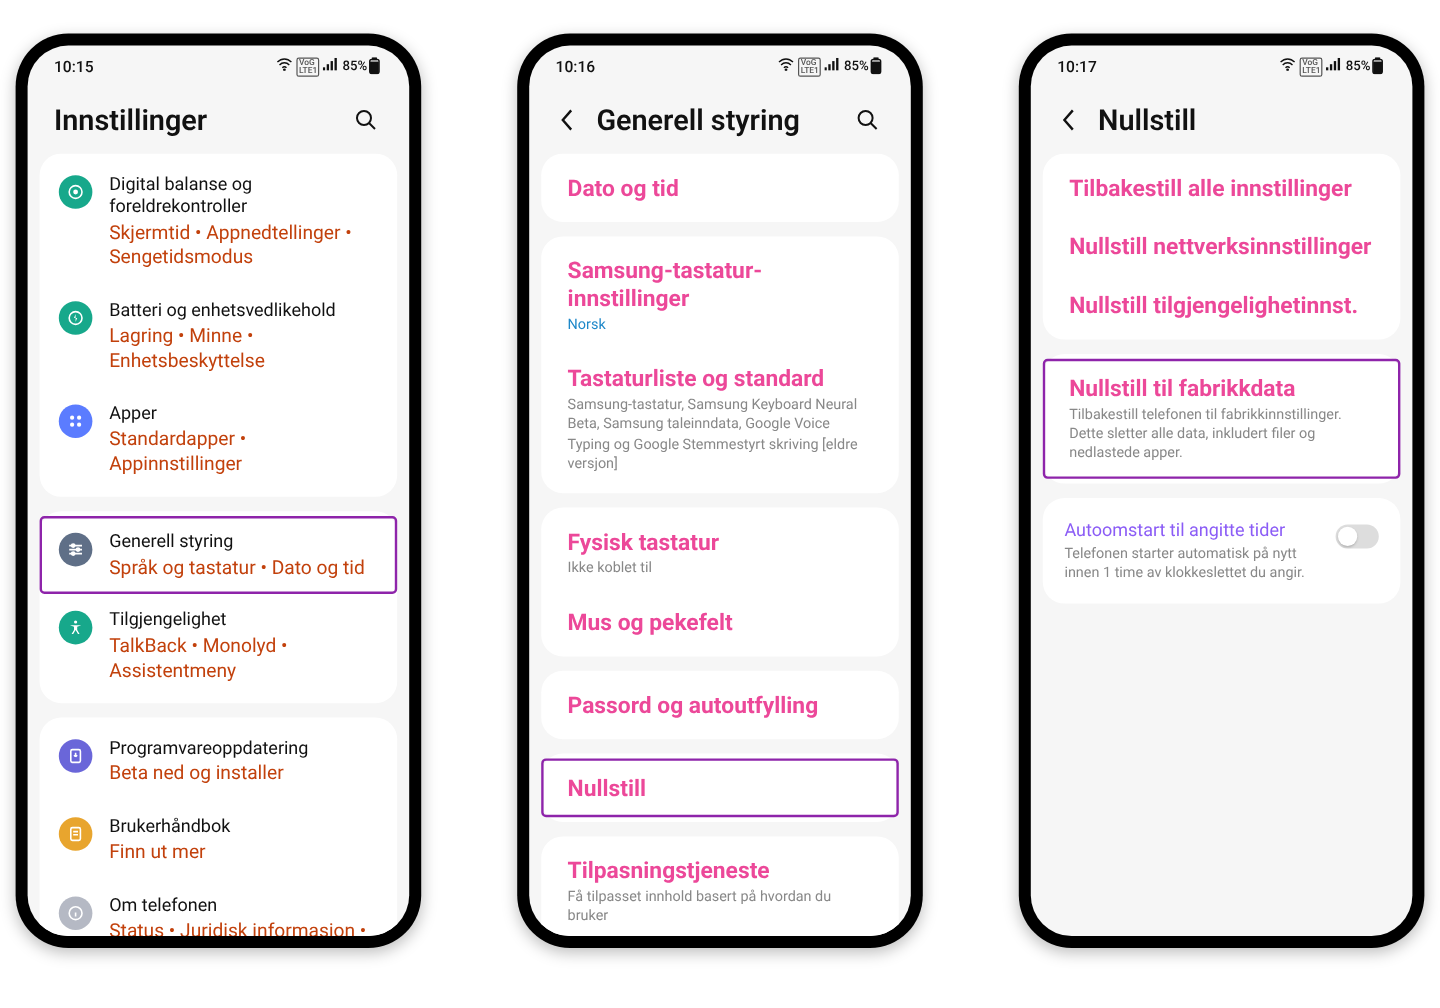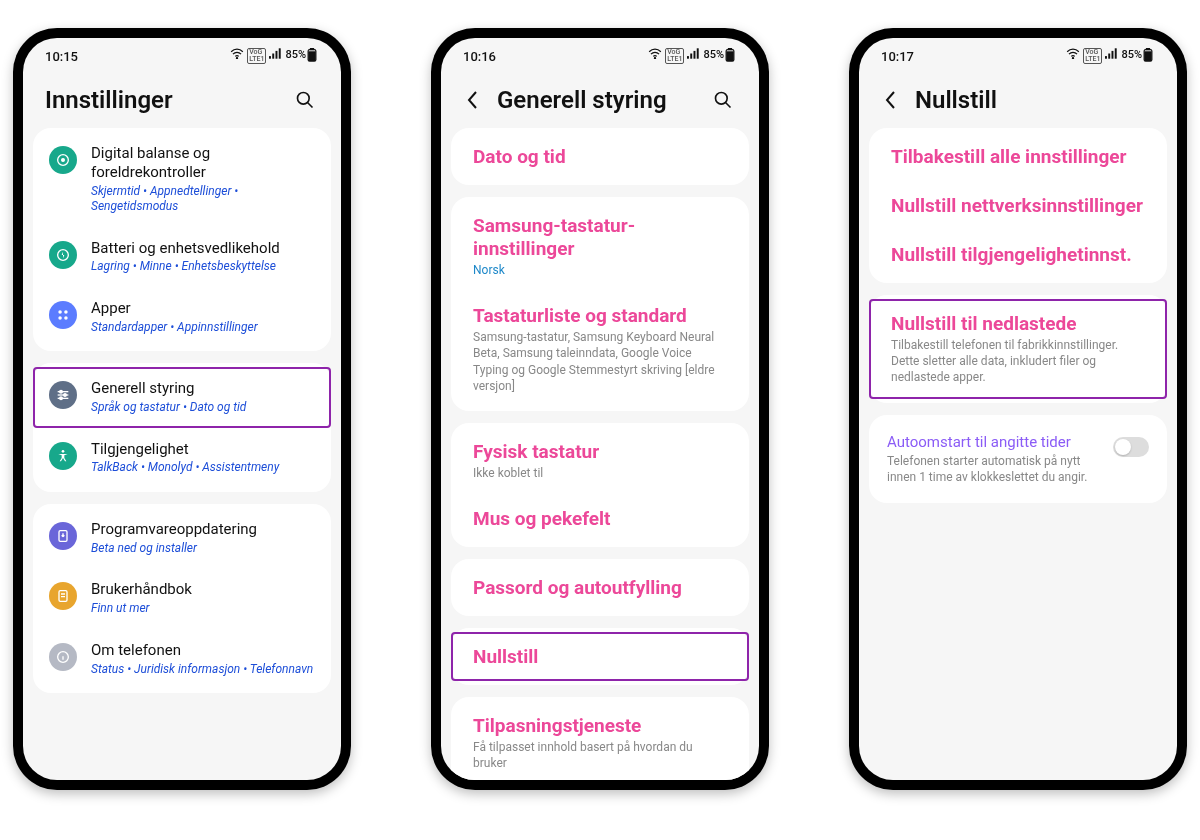--- a/index.html
+++ b/index.html
@@ -138,25 +138,24 @@
     margin-top: 2px;
   }
   .row .txt { flex: 1; min-width: 0; }
   .row .t {
     font-size: 15px;
     color: #111;
     font-weight: 450;
     line-height: 1.25;
   }
   .row .sub {
-    font-size: 12px;
-    color: #1d4ed8;
+    font-size: 16px;
+    color: #c2410c;
     margin-top: 2px;
     line-height: 1.3;
-    font-style: italic;
   }
   .highlight {
     outline: 2.5px solid #8e24aa;
     outline-offset: -2px;
     border-radius: 4px;
   }
   .toggle-row {
     display: flex;
     align-items: flex-start;
     padding: 14px 18px;
@@ -465,21 +464,21 @@
           </div>
             <div class="s-row">
           <div class="t">Nullstill nettverksinnstillinger</div>
           </div>
             <div class="s-row">
           <div class="t">Nullstill tilgjengelighetinnst.</div>
           </div>
           </div>
           <div class="card">
             <div class="s-row highlight">
-          <div class="t">Nullstill til nedlastede</div>
+          <div class="t">Nullstill til fabrikkdata</div>
           <div class="sub ">Tilbakestill telefonen til fabrikkinnstillinger. Dette sletter alle data, inkludert filer og nedlastede apper.</div>
             </div>
           </div>
           <div class="card">
             <div class="toggle-row">
           <div class="txt">
             <div class="t">Autoomstart til angitte tider</div>
             <div class="sub">Telefonen starter automatisk på nytt innen 1 time av klokkeslettet du angir.</div>
           </div>
           <div class="toggle"></div>

